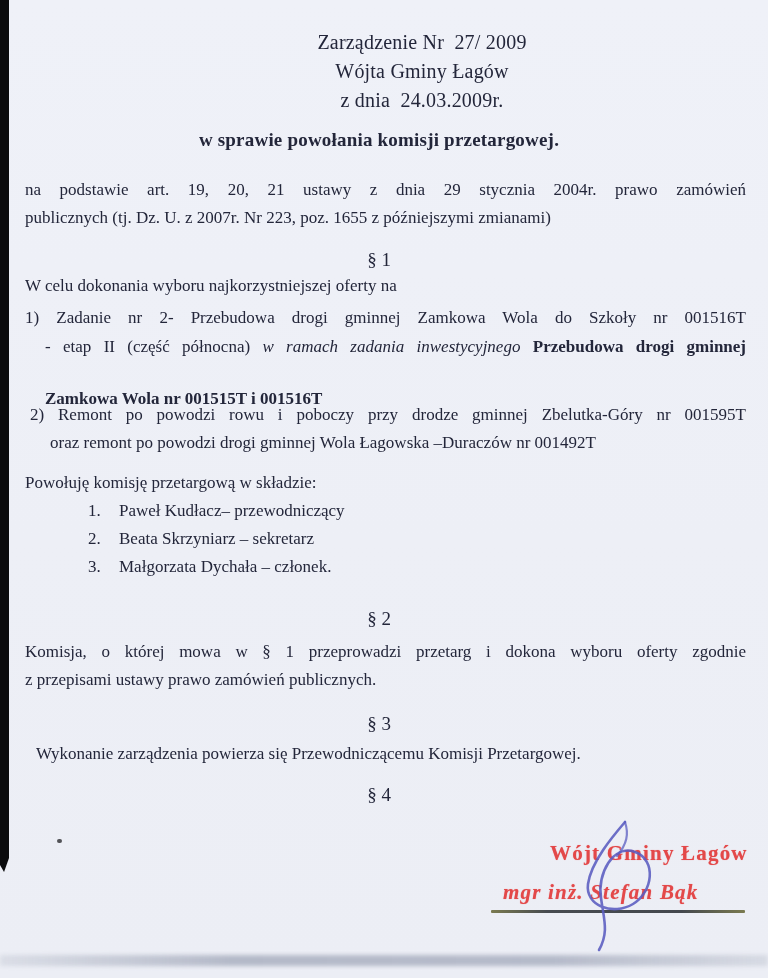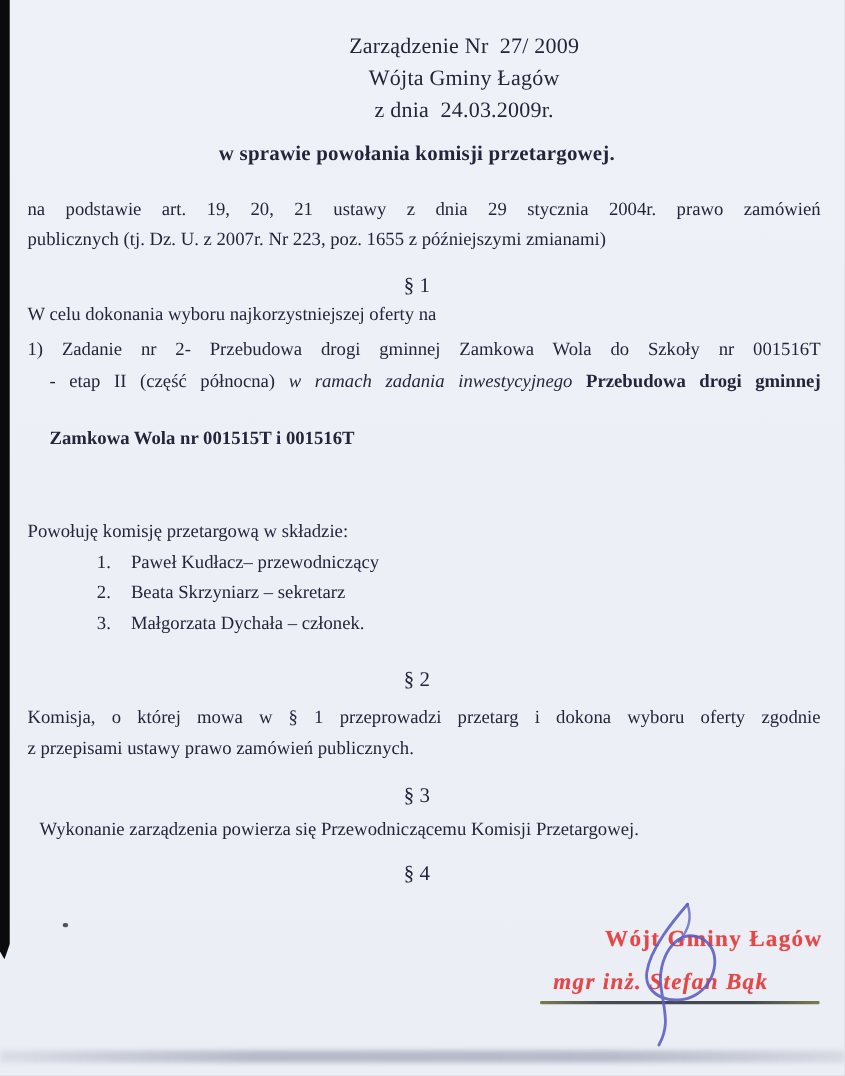--- a/index.html
+++ b/index.html
@@ -96,20 +96,24 @@
 
   <div class="abs sec-head s1-head center line">§ 1</div>
   <div class="abs s1-intro body-text line">W celu dokonania wyboru najkorzystniejszej oferty na</div>
 
   <div class="abs item1 body-text">
     <div class="line stretch">1) Zadanie nr 2- Przebudowa drogi gminnej Zamkowa Wola do Szkoły nr 001516T</div>
     <div class="line indent stretch"><span class="line">- etap II (część północna) </span><span class="line italic">w ramach zadania inwestycyjnego </span><span class="line bold">Przebudowa drogi gminnej</span></div>
     <div class="line indent bold">Zamkowa Wola nr 001515T i 001516T</div>
   </div>
 
+  <div class="abs item2 body-text">
+    <div class="line stretch">2) Remont po powodzi rowu i poboczy przy drodze gminnej Zbelutka-Góry nr 001595T</div>
+    <div class="line indent">oraz remont po powodzi drogi gminnej Wola Łagowska –Duraczów nr 001492T</div>
+  </div>
 
   <div class="abs powoluje body-text line">Powołuję komisję przetargową w składzie:</div>
 
   <div class="abs members body-text">
     <div class="line"><span class="member-no">1.</span><span class="line">Paweł Kudłacz– przewodniczący</span></div>
     <div class="line"><span class="member-no">2.</span><span class="line">Beata Skrzyniarz – sekretarz</span></div>
     <div class="line"><span class="member-no">3.</span><span class="line">Małgorzata Dychała – członek.</span></div>
   </div>
 
   <div class="abs sec-head s2-head center line">§ 2</div>

